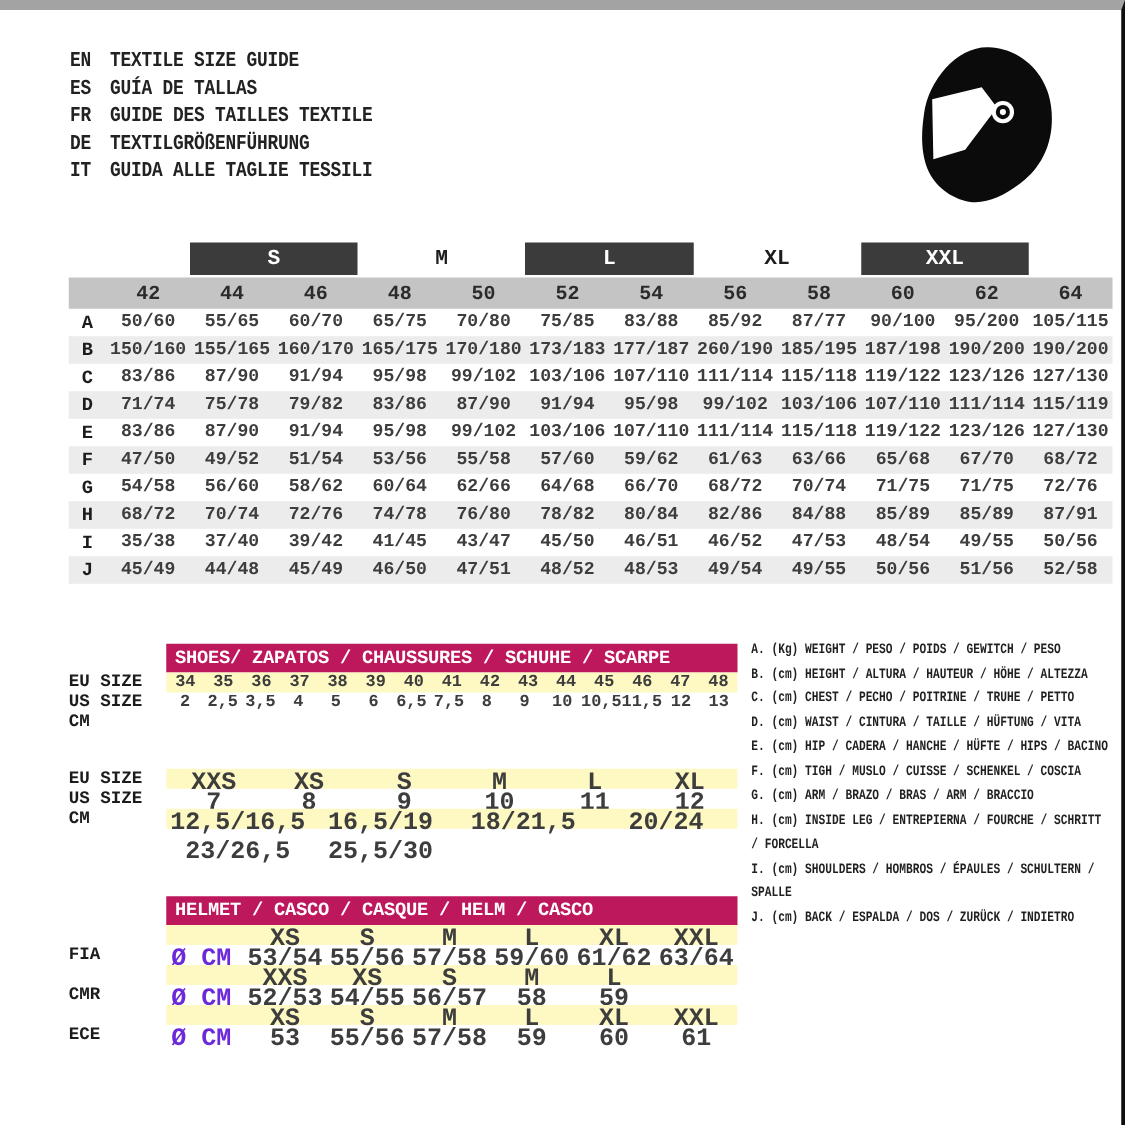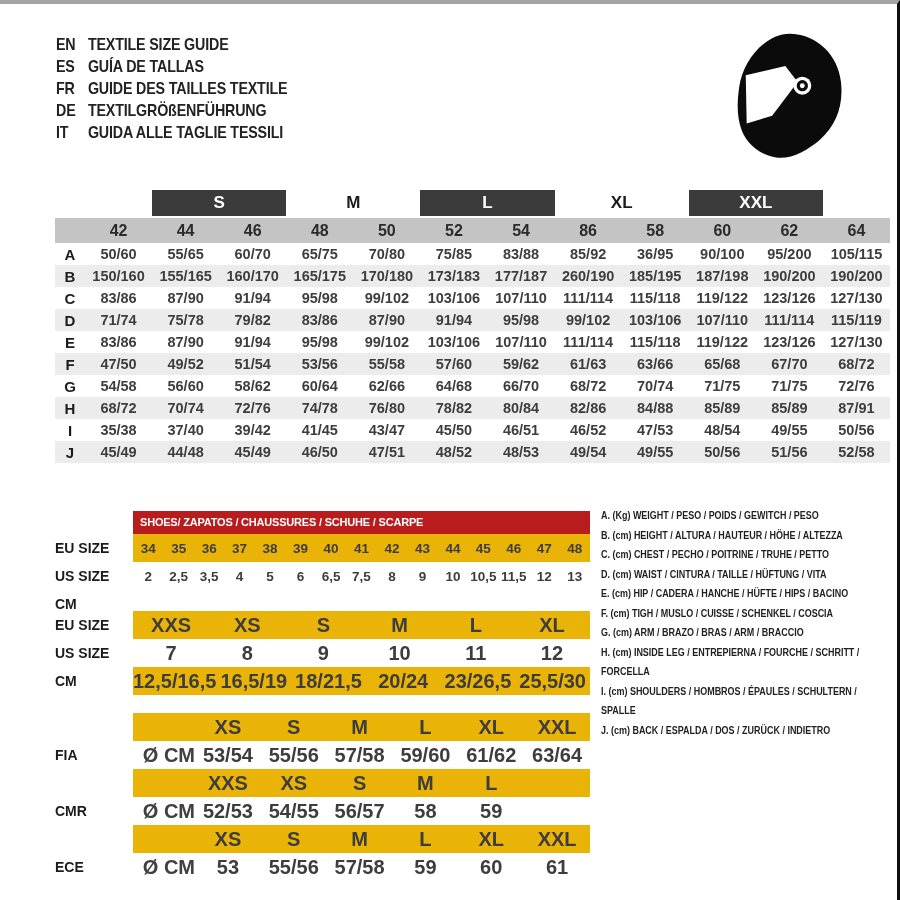--- a/index.html
+++ b/index.html
@@ -1,19 +1,19 @@
 <!DOCTYPE html>
 <html><head>
 <meta charset="utf-8">
 <style>
   html,body{margin:0;padding:0;background:#fff;}
   .page{
     position:relative;width:900px;height:900px;background:#ffffff;
-    font-family:Liberation Sans, sans-serif;color:#222;overflow:hidden;
-    box-sizing:border-box;border-top:4px solid #a3a3a3;border-right:3px solid #0e0e0e;
+    font-family:Liberation Mono, monospace;color:#222;overflow:hidden;
+    box-sizing:border-box;border-top:8px solid #a3a3a3;border-right:3px solid #0e0e0e;
   }
   
   .lang-list{position:absolute;left:56px;top:30px;transform:scaleX(.84);transform-origin:0 0;}
   .lang-row{display:flex;height:22px;align-items:center;font-weight:bold;font-size:17px;letter-spacing:-.2px;}
   .lang-code{width:38px;}
   
   .helmet-logo{position:absolute;left:733px;top:27px;width:116px;height:132px;}
   .helmet-logo svg{width:100%;height:100%;}
   
   .textile{position:absolute;left:55px;top:186px;width:835px;font-weight:bold;}
@@ -22,29 +22,29 @@
   .t-group.filled{background:#3b3b3b;color:#fff;}
   .t-numrow,.t-row{display:grid;grid-template-columns:30px repeat(12,1fr);align-items:center;}
   .t-numrow{background:#c4c4c4;height:25px;font-size:16px;color:#2b2b2b;}
   .t-row{height:22px;font-size:14.5px;color:#3d3d3d;}
   .t-row.striped{background:#ececec;}
   .t-cell{text-align:center;white-space:nowrap;}
   .t-label{color:#1c1c1c;font-size:15px;}
   
   .sub{position:absolute;left:55px;width:535px;font-weight:bold;}
   #shoesTable{top:507px;} #glovesTable{top:607px;} #helmetTable{top:709px;}
-  .sub-bar{margin-left:78px;height:23px;line-height:23px;background:#b91c1c;color:#fff;
-           font-size:11px;padding-left:7px;letter-spacing:-.2px;white-space:nowrap;}
-  .sub-row{display:flex;height:28px;}
+  .sub-bar{margin-left:78px;height:23px;line-height:23px;background:#be185d;color:#fff;
+           font-size:15px;padding-left:7px;letter-spacing:-.2px;white-space:nowrap;}
+  .sub-row{display:flex;height:16px;}
   .sub-label{width:78px;display:flex;align-items:center;font-size:14px;color:#1c1c1c;}
   .sub-cells{flex:1;display:grid;align-items:center;}
-  .sub-cells.striped{background:#eab308;}
+  .sub-cells.striped{background:#fef9c3;}
   .sub-cell{text-align:center;font-size:13.5px;color:#3d3d3d;white-space:nowrap;}
   #glovesTable .sub-cell,#helmetTable .sub-cell{font-size:20px;}
-  .sub-cell.unit{text-align:right;padding-left:4px;color:#404040;}
+  .sub-cell.unit{text-align:left;padding-left:4px;color:#6d28d9;}
   
   .legend{position:absolute;left:601px;top:502px;width:372px;transform:scaleX(.78);
           transform-origin:0 0;font-weight:bold;font-size:11.5px;line-height:19.5px;color:#1f1f1f;}
 </style>
 </head>
 <body>
 
 <div class="page">
 
   <div class="lang-list" id="langList">
@@ -92,37 +92,37 @@
       </div>
       <div class="t-numrow">
         <div class="t-cell"></div>
         <div class="t-cell">42</div>
         <div class="t-cell">44</div>
         <div class="t-cell">46</div>
         <div class="t-cell">48</div>
         <div class="t-cell">50</div>
         <div class="t-cell">52</div>
         <div class="t-cell">54</div>
-        <div class="t-cell">86</div>
+        <div class="t-cell">56</div>
         <div class="t-cell">58</div>
         <div class="t-cell">60</div>
         <div class="t-cell">62</div>
         <div class="t-cell">64</div>
       </div>
       <div class="t-row">
         <div class="t-cell t-label">A</div>
         <div class="t-cell">50/60</div>
         <div class="t-cell">55/65</div>
         <div class="t-cell">60/70</div>
         <div class="t-cell">65/75</div>
         <div class="t-cell">70/80</div>
         <div class="t-cell">75/85</div>
         <div class="t-cell">83/88</div>
         <div class="t-cell">85/92</div>
-        <div class="t-cell">36/95</div>
+        <div class="t-cell">87/77</div>
         <div class="t-cell">90/100</div>
         <div class="t-cell">95/200</div>
         <div class="t-cell">105/115</div>
       </div>
       <div class="t-row striped">
         <div class="t-cell t-label">B</div>
         <div class="t-cell">150/160</div>
         <div class="t-cell">155/165</div>
         <div class="t-cell">160/170</div>
         <div class="t-cell">165/175</div>
@@ -321,31 +321,32 @@
           <div class="sub-cell">7</div>
           <div class="sub-cell">8</div>
           <div class="sub-cell">9</div>
           <div class="sub-cell">10</div>
           <div class="sub-cell">11</div>
           <div class="sub-cell">12</div>
         </div>
       </div>
       <div class="sub-row">
         <div class="sub-label">CM</div>
-        <div class="sub-cells striped" style="grid-template-columns: repeat(6, 1fr);">
+        <div class="sub-cells striped" style="grid-template-columns: repeat(4, 1fr);">
           <div class="sub-cell">12,5/16,5</div>
           <div class="sub-cell">16,5/19</div>
           <div class="sub-cell">18/21,5</div>
           <div class="sub-cell">20/24</div>
           <div class="sub-cell">23/26,5</div>
           <div class="sub-cell">25,5/30</div>
         </div>
       </div>
     </div>
   <div class="sub" id="helmetTable">
+      <div class="sub-bar">HELMET / CASCO / CASQUE / HELM / CASCO</div>
       <div class="sub-row">
         <div class="sub-label"></div>
         <div class="sub-cells striped" style="grid-template-columns: 62px repeat(6, 1fr);">
           <div class="sub-cell unit"></div>
           <div class="sub-cell">XS</div>
           <div class="sub-cell">S</div>
           <div class="sub-cell">M</div>
           <div class="sub-cell">L</div>
           <div class="sub-cell">XL</div>
           <div class="sub-cell">XXL</div>

